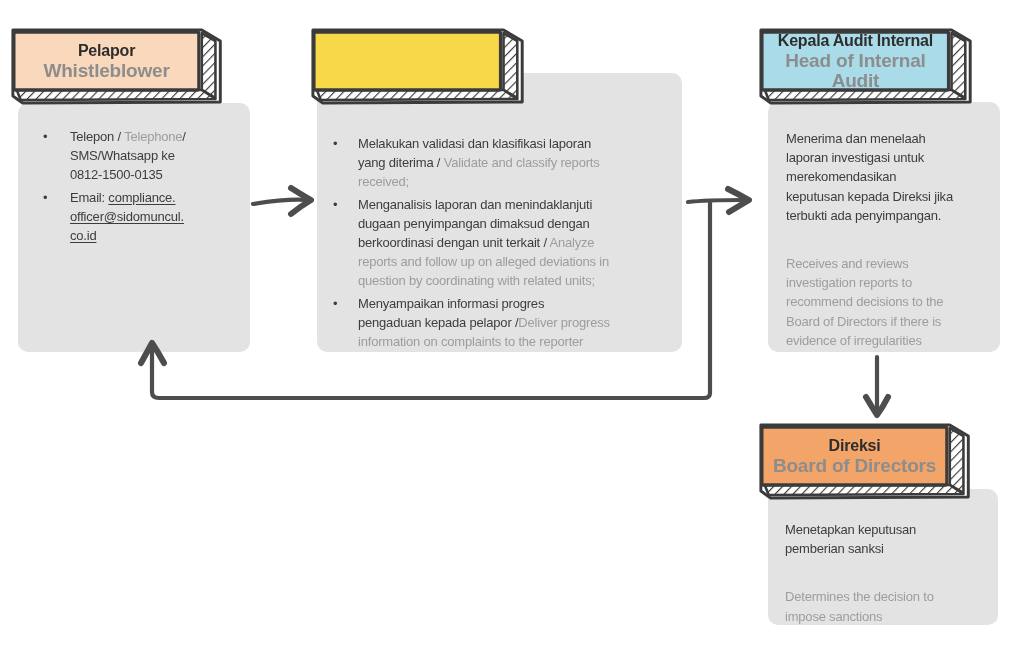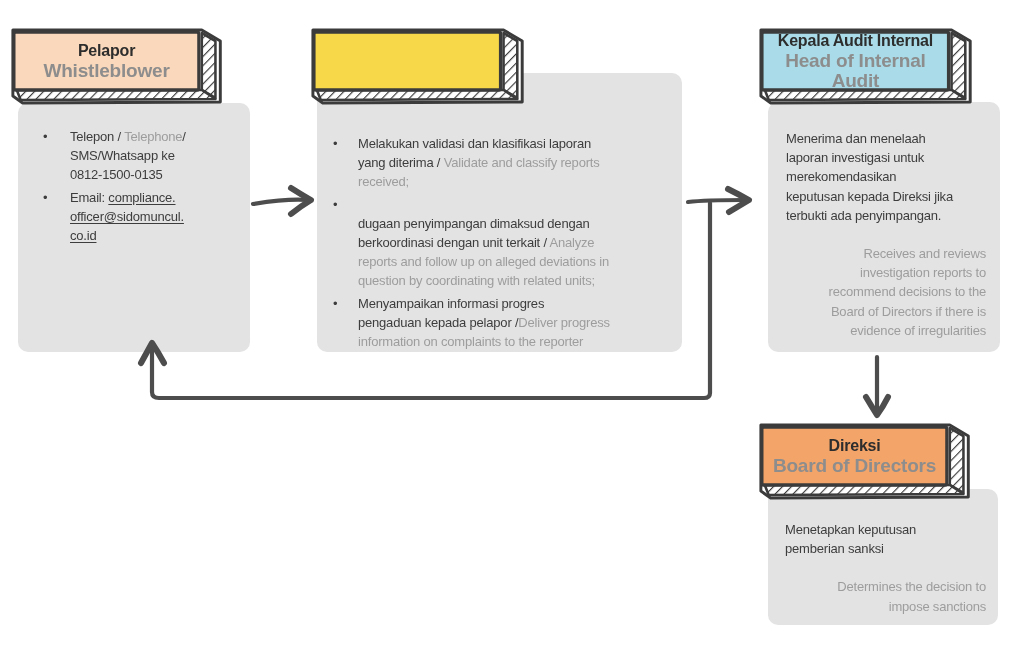--- a/index.html
+++ b/index.html
@@ -16,21 +16,21 @@
   .node-body{
     position:absolute;background:var(--body-bg);border-radius:10px;z-index:1;
     font-size:13px;line-height:19.2px;letter-spacing:-0.2px;color:var(--text-dark);
   }
   .body0{left:18px;top:103px;width:232px;height:249px;padding:21px 14px 0 20px;}
   .body1{left:317px;top:73px;width:365px;height:279px;padding:58px 12px 0 16px;}
   .body2{left:768px;top:102px;width:232px;height:250px;padding:27px 14px 0 18px;}
   .body3{left:768px;top:489px;width:230px;height:136px;padding:31px 12px 0 17px;}
 
   .para{margin:0;}
-  .para + .para{margin-top:19px;text-align:right;}
+  .para + .para{margin-top:29px;}
   .li{display:flex;margin-top:3px;}
   .body0 .li{padding-left:5px;}
   .body0 .dot{width:27px;flex:none;}
   .body1 .dot{width:25px;flex:none;}
   .li-text{flex:1;}
   .muted{color:var(--text-muted);}
   .underline{text-decoration:underline;text-underline-offset:2px;}
 
   
   .hdr{position:absolute;z-index:4;}
@@ -96,21 +96,21 @@
         <div class="li-text"><span>Email: </span><span class="underline">compliance.</span><br><span class="underline">officer@sidomuncul.</span><br><span class="underline">co.id</span></div>
       </div>
     </div>
   <div class="node-body body1">
       <div class="li">
         <span class="dot">•</span>
         <div class="li-text"><span>Melakukan validasi dan klasifikasi laporan</span><br><span>yang diterima / </span><span class="muted">Validate and classify reports</span><br><span class="muted">received;</span></div>
       </div>
       <div class="li">
         <span class="dot">•</span>
-        <div class="li-text"><br><span>dugaan penyimpangan dimaksud dengan</span><br><span>berkoordinasi dengan unit terkait / </span><span class="muted">Analyze</span><br><span class="muted">reports and follow up on alleged deviations in</span><br><span class="muted">question by coordinating with related units;</span></div>
+        <div class="li-text"><span>Menganalisis laporan dan menindaklanjuti</span><br><span>dugaan penyimpangan dimaksud dengan</span><br><span>berkoordinasi dengan unit terkait / </span><span class="muted">Analyze</span><br><span class="muted">reports and follow up on alleged deviations in</span><br><span class="muted">question by coordinating with related units;</span></div>
       </div>
       <div class="li">
         <span class="dot">•</span>
         <div class="li-text"><span>Menyampaikan informasi progres</span><br><span>pengaduan kepada pelapor /</span><span class="muted">Deliver progress</span><br><span class="muted">information on complaints to the reporter</span></div>
       </div>
     </div>
   <div class="node-body body2">
       <p class="para"><span>Menerima dan menelaah</span><br><span>laporan investigasi untuk</span><br><span>merekomendasikan</span><br><span>keputusan kepada Direksi jika</span><br><span>terbukti ada penyimpangan.</span></p>
       <p class="para"><span class="muted">Receives and reviews</span><br><span class="muted">investigation reports to</span><br><span class="muted">recommend decisions to the</span><br><span class="muted">Board of Directors if there is</span><br><span class="muted">evidence of irregularities</span></p>
     </div>

